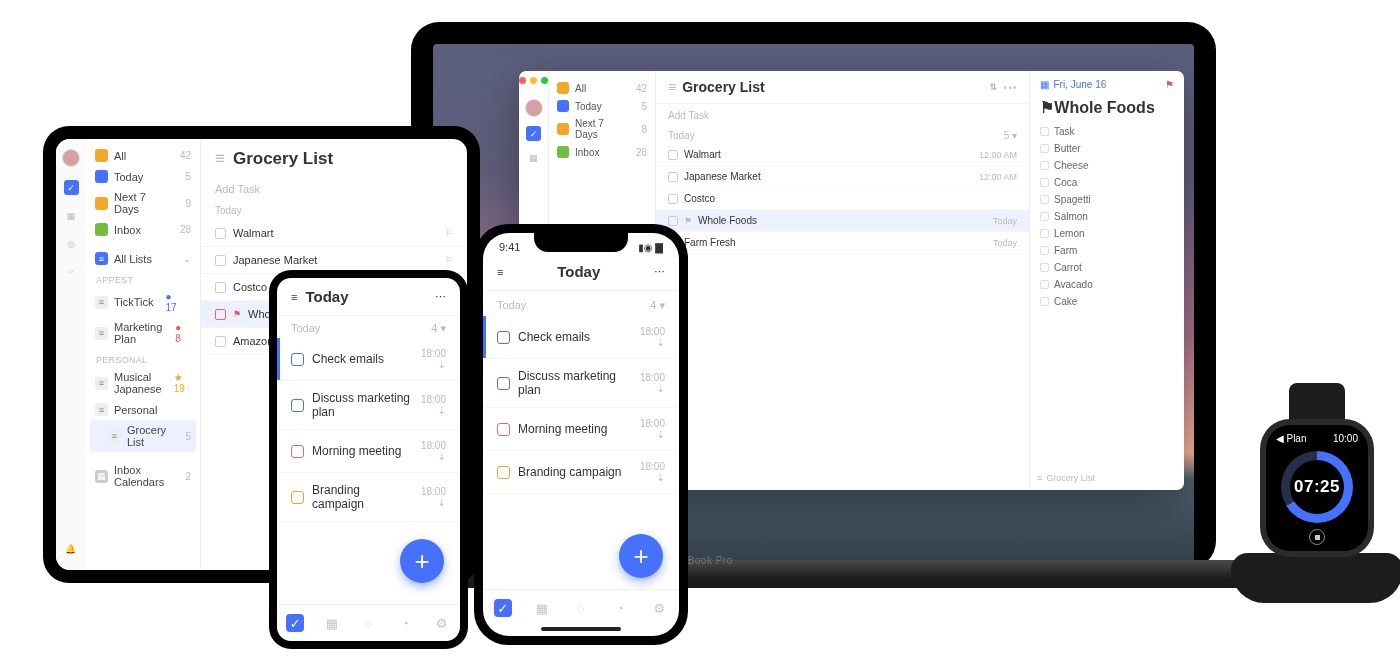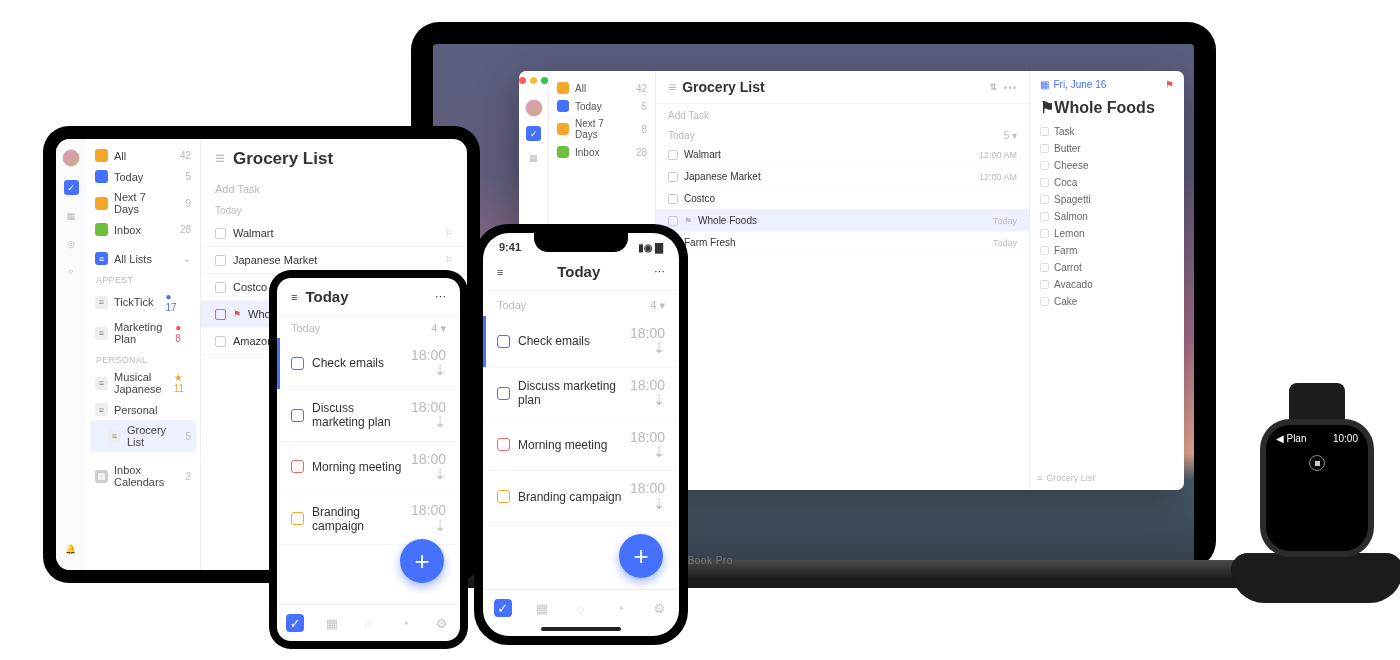--- a/index.html
+++ b/index.html
@@ -66,29 +66,29 @@
   .tab-main .sec{padding:2px 14px 4px;color:#bbb;font-size:10px}
   .tab-task{display:flex;align-items:center;gap:7px;padding:7px 14px;border-bottom:1px solid #f5f5f5;font-size:11px}
   .tab-task.sel{background:#edf1ff}
   .tab-task .ck{width:11px;height:11px;border:1.3px solid #ccc;border-radius:2px;flex:none}
   .tab-task .ck.red{border-color:#e66}
   .tab-task .t{flex:1}
 
   
   .phone{position:absolute;background:#000;display:flex;flex-direction:column}
   .phone .scr{flex:1;background:#fff;display:flex;flex-direction:column;position:relative}
-  .p-status{display:flex;justify-content:space-between;align-items:center;padding:8px 16px 4px;font-size:11px;font-weight:700}
+  .p-status{display:flex;justify-content:space-between;align-items:center;padding:8px 16px 4px;font-size:11px;font-weight:400}
   .p-hdr{display:flex;align-items:center;justify-content:space-between;padding:6px 14px 10px;border-bottom:1px solid #f2f2f2}
   .p-hdr .title{font-size:15px;font-weight:600}
   .p-sec{display:flex;justify-content:space-between;padding:8px 14px 4px;color:#bbb;font-size:11px}
   .p-task{display:flex;align-items:center;gap:8px;padding:10px 14px;border-bottom:1px solid #f5f5f5;font-size:12px;position:relative}
   .p-task .ck{width:13px;height:13px;border:1.5px solid #bbb;border-radius:3px;flex:none}
   .p-task .ck.blue{border-color:#4671ff}.p-task .ck.red{border-color:#e66}.p-task .ck.orange{border-color:#f4a62a}
   .p-task .t{flex:1}
-  .p-task .tm{color:#bbb;font-size:14px;text-align:right;line-height:1.1}
+  .p-task .tm{color:#bbb;font-size:10px;text-align:right;line-height:1.1}
   .p-task .bar{position:absolute;left:0;top:0;bottom:0;width:3px;background:#4671ff}
   .fab{position:absolute;right:16px;bottom:58px;width:44px;height:44px;border-radius:50%;background:#4671ff;color:#fff;display:flex;align-items:center;justify-content:center;font-size:26px;box-shadow:0 4px 10px rgba(70,113,255,.5)}
   .p-tabs{display:flex;justify-content:space-around;align-items:center;padding:9px 0;border-top:1px solid #eee}
   .p-tabs span{width:18px;height:18px;border-radius:4px;display:flex;align-items:center;justify-content:center;font-size:13px;color:#c8c8c8}
   .p-tabs span.on{background:#4671ff;color:#fff}
 
   #phone-android{left:269px;top:270px;width:199px;height:379px;border-radius:22px;padding:8px}
   #phone-android .scr{border-radius:14px}
   #phone-android .p-hdr{padding:10px 14px}
   #phone-android .p-hdr .title{font-size:15px}
@@ -327,21 +327,21 @@
           <span class="count" style="color: rgb(238, 85, 85);">● 8</span>
           <span class="count"></span>
         </div>
       </div>
         <div>
         <div class="grp">Personal</div>
         <div class="row">
           <span class="ico ic-tick">≡</span>
           <span>Musical Japanese</span>
             <span class="sp"></span>
-          <span class="count orange">★ 11</span>
+          <span class="count orange">★ 19</span>
           <span class="count"></span>
         </div>
           <div class="row">
           <span class="ico ic-tick">≡</span>
           <span>Personal</span>
             <span class="sp"></span>
           <span class="count"></span>
           <span class="count"></span>
         </div>
           <div class="row sel" style="padding-left: 18px;">
@@ -501,16 +501,19 @@
 
 <div id="watch">
   <div class="charger"></div>
   <div class="band"></div>
   <div class="case">
     <div class="face">
       <div class="w-hdr">
         <span>◀ Plan</span>
         <span>10:00</span>
       </div>
+      <div class="ring">
+        <span>07:25</span>
+      </div>
       <div class="stop"></div>
     </div>
   </div>
 </div>
 
 </body></html>

